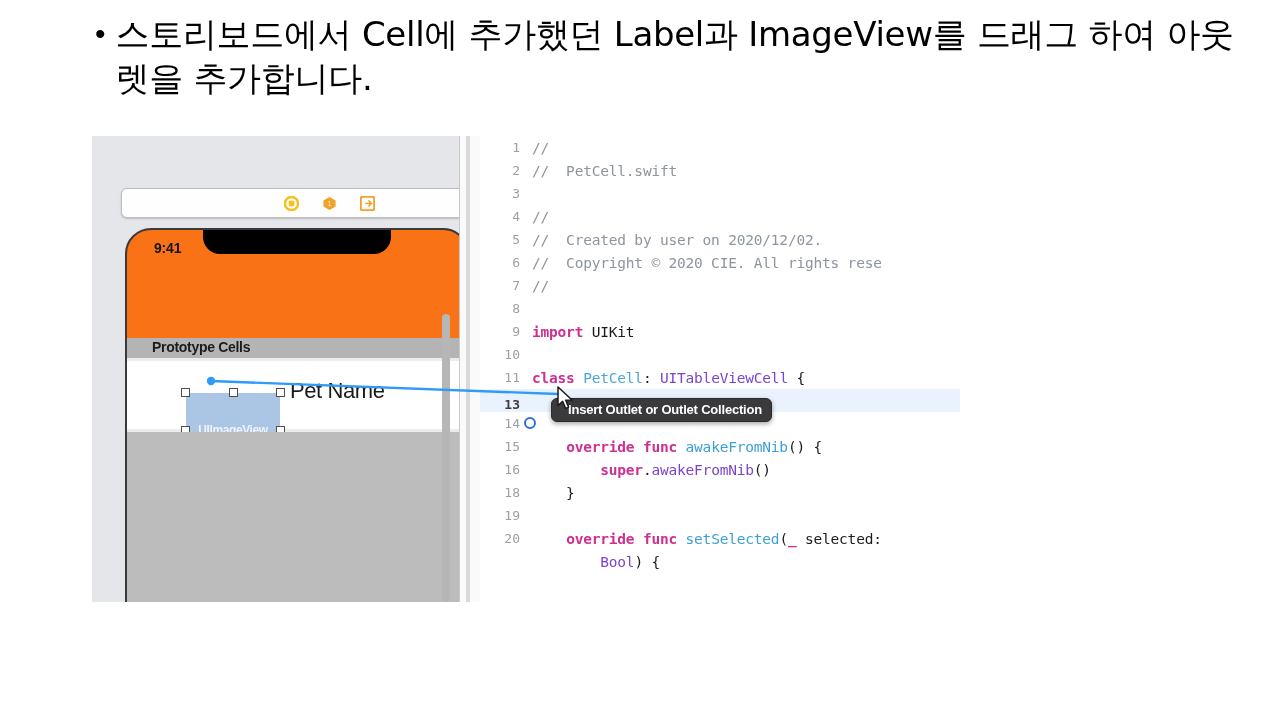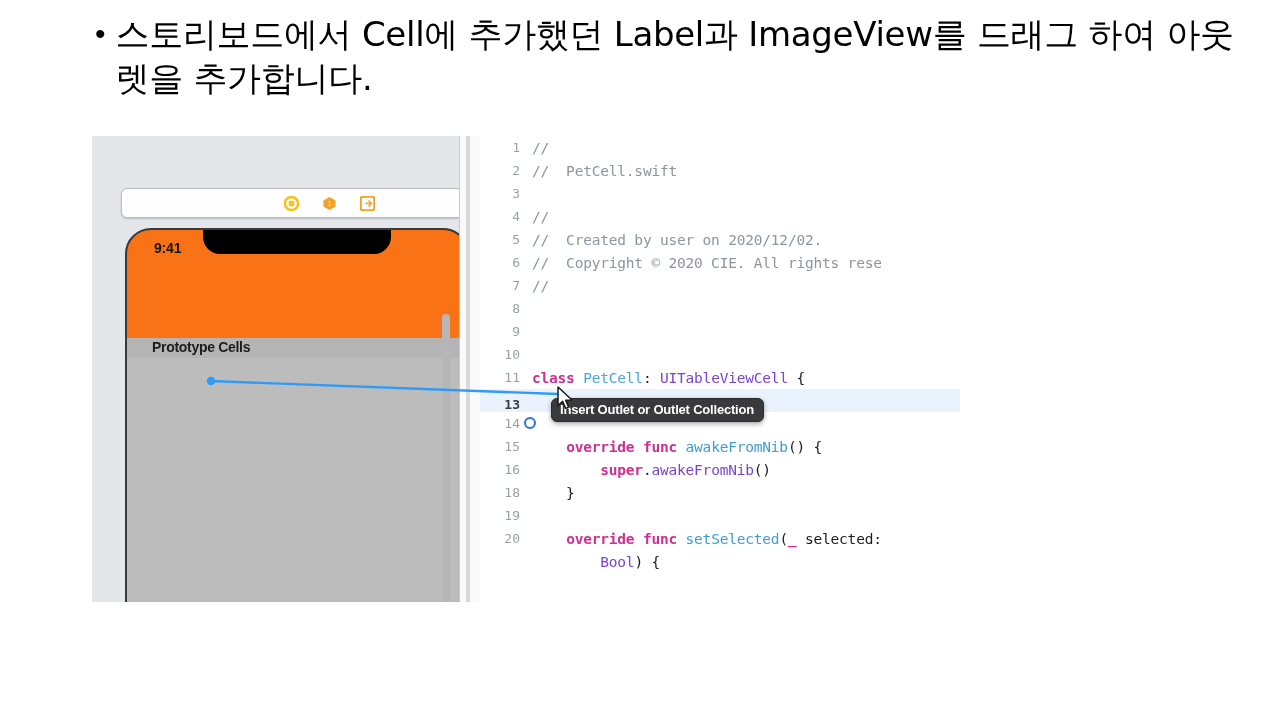--- a/index.html
+++ b/index.html
@@ -195,21 +195,21 @@
   #drag-overlay{
     position:absolute;left:0;top:0;width:868px;height:466px;
     pointer-events:none;
   }
   
   #outlet-tooltip{
     position:absolute;left:459px;top:262px;
     background:#3a3a3c;
     color:#ffffff;
     border-radius:6px;
-    padding:3px 9px 4px 8px;
+    padding:3px 9px 4px 16px;
     font-size:13px;font-weight:bold;
     font-family:"Liberation Sans",sans-serif;
     letter-spacing:-.2px;
     white-space:nowrap;
     box-shadow:0 2px 5px rgba(0,0,0,.35);
     border:1px solid #2a2a2c;
   }
   #cursor-arrow{
     position:absolute;left:464px;top:250px;
   }
@@ -253,20 +253,35 @@
       </div>
 
       <div id="device-frame">
         <div id="device-notch"></div>
         <div id="device-clock">9:41</div>
 
         <div id="table-view">
           <div id="section-header"></div>
           <div id="section-header-label">Prototype Cells</div>
 
+          <div id="prototype-cell">
+            <div id="cell-label">Pet Name</div>
+
+            <div id="imageview-selected">
+              <div id="imageview-label">UIImageView</div>
+              <span class="handle h-tl"></span>
+              <span class="handle h-tm"></span>
+              <span class="handle h-tr"></span>
+              <span class="handle h-ml"></span>
+              <span class="handle h-mr"></span>
+              <span class="handle h-bl"></span>
+              <span class="handle h-bm"></span>
+              <span class="handle h-br"></span>
+            </div>
+          </div>
 
           <div id="table-body-filler"></div>
         </div>
       </div>
 
       <div id="storyboard-scroll-track"></div>
       <div id="storyboard-scroll-thumb"></div>
     </div>
   </div>
 
@@ -276,21 +291,21 @@
 
   <div id="code-editor">
       <div class="code-line"><span class="ln">1</span><span class="code"><span class="tok-comment">//</span></span></div>
       <div class="code-line"><span class="ln">2</span><span class="code"><span class="tok-comment">//  PetCell.swift</span></span></div>
       <div class="code-line"><span class="ln">3</span></div>
       <div class="code-line"><span class="ln">4</span><span class="code"><span class="tok-comment">//</span></span></div>
       <div class="code-line"><span class="ln">5</span><span class="code"><span class="tok-comment">//  Created by user on 2020/12/02.</span></span></div>
       <div class="code-line"><span class="ln">6</span><span class="code"><span class="tok-comment">//  Copyright © 2020 CIE. All rights rese</span></span></div>
       <div class="code-line"><span class="ln">7</span><span class="code"><span class="tok-comment">//</span></span></div>
       <div class="code-line"><span class="ln">8</span><span class="code"></span></div>
-      <div class="code-line"><span class="ln">9</span></div>
+      <div class="code-line"><span class="ln">9</span><span class="code"><span class="tok-keyword">import</span><span class="tok-plain"> UIKit</span></span></div>
       <div class="code-line"><span class="ln">10</span><span class="code"></span></div>
       <div class="code-line"><span class="ln">11</span><span class="code"><span class="tok-keyword">class</span><span class="tok-type"> PetCell</span><span class="tok-plain">: </span><span class="tok-type2">UITableViewCell</span><span class="tok-plain"> {</span></span></div>
       <div class="code-line current"><span class="ln">13</span><span class="code"></span></div>
       <div class="code-line"><span class="ln">14</span><span class="code"></span></div>
       <div class="code-line"><span class="ln">15</span><span class="code"><span class="tok-plain">    </span><span class="tok-keyword">override func</span><span class="tok-fn"> awakeFromNib</span><span class="tok-plain">() {</span></span></div>
       <div class="code-line"><span class="ln">16</span><span class="code"><span class="tok-plain">        </span><span class="tok-keyword">super</span><span class="tok-plain">.</span><span class="tok-fn2">awakeFromNib</span><span class="tok-plain">()</span></span></div>
       <div class="code-line"><span class="ln">18</span><span class="code"><span class="tok-plain">    }</span></span></div>
       <div class="code-line"><span class="ln">19</span><span class="code"></span></div>
       <div class="code-line"><span class="ln">20</span><span class="code"><span class="tok-plain">    </span><span class="tok-keyword">override func</span><span class="tok-fn"> setSelected</span><span class="tok-plain">(</span><span class="tok-keyword">_</span><span class="tok-plain"> selected:</span></span></div>
       <div class="code-line"><span class="ln"></span><span class="code"><span class="tok-plain">        </span><span class="tok-type2">Bool</span><span class="tok-plain">) {</span></span></div>

